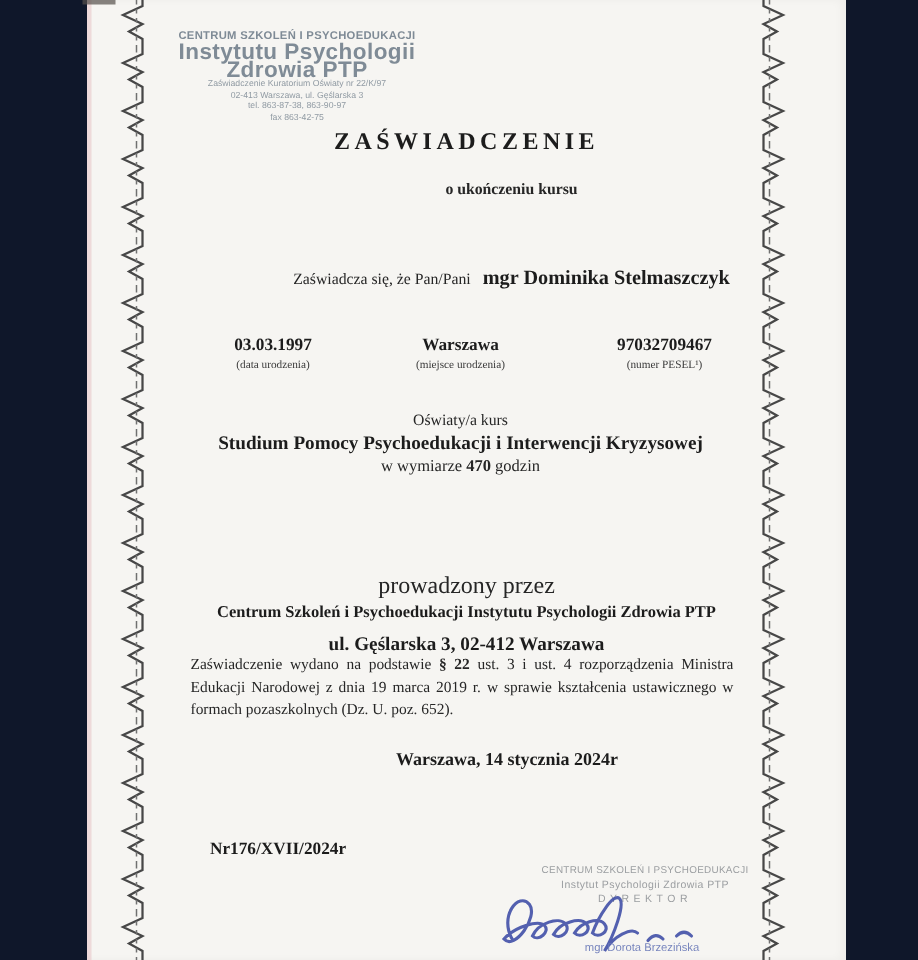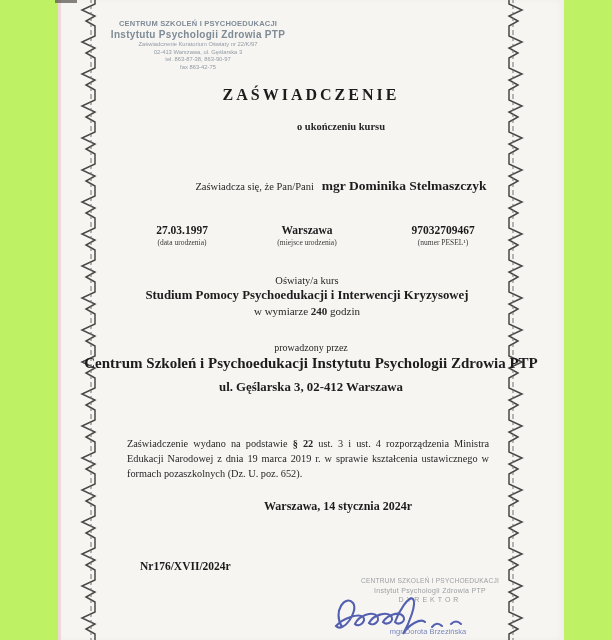--- a/index.html
+++ b/index.html
@@ -6,39 +6,39 @@
     --paper:#f6f5f2;
     --body-ink:#262626;
     --stamp-blue:#7f8b96;
     --stamp-gray:#9b9ea1;
     --signature-blue:#4250a8;
     --edge-pink:#e7c2c6;
   }
   *{margin:0;padding:0;box-sizing:border-box;}
   body{background:#ffffff;font-family:"Liberation Serif", serif;}
   .scan{
-    position:relative;width:612px;height:640px;background:#bef264;overflow:hidden;
+    position:relative;width:612px;height:640px;background:#0f172a;overflow:hidden;
     color:var(--body-ink);
   }
   .paper{
     position:absolute;left:58px;top:0;width:506px;height:640px;
     background:var(--paper);
     box-shadow: inset 3px 0 0 rgba(231,194,198,.55), inset -3px 0 6px rgba(0,0,0,.035);
   }
   .artifact{position:absolute;left:-3px;top:0;width:22px;height:3px;background:#55504c;opacity:.7;}
   .border{position:absolute;top:0;height:640px;width:26px;}
   .border-left{left:18px;}
   .border-right{left:444px;transform:scaleX(-1);}
   
   .stamp-top{
     position:absolute;left:48px;top:19px;width:184px;text-align:center;
     font-family:"Liberation Sans", sans-serif;color:var(--stamp-blue);
   }
   .stamp-top .s1{font-size:7.5px;font-weight:bold;line-height:10px;letter-spacing:.2px;}
-  .stamp-top .s2{font-size:10px;font-weight:bold;line-height:12px;letter-spacing:.3px;}
+  .stamp-top .s2{font-size:15px;font-weight:bold;line-height:12px;letter-spacing:.3px;}
   .stamp-top .s3{font-size:5.8px;line-height:7.5px;opacity:.85;}
   
   .title{
     position:absolute;left:0;top:86px;width:506px;text-align:center;
     font-size:16px;font-weight:bold;letter-spacing:3px;color:#1c1c1c;
   }
   .subtitle{
     position:absolute;left:0;top:121px;width:566px;text-align:center;
     font-size:10.5px;font-weight:bold;
   }
@@ -57,22 +57,22 @@
   .col-0{left:59px;}
   .col-1{left:184px;}
   .col-2{left:320px;}
   
   .course-block{position:absolute;left:0;top:275px;width:498px;text-align:center;}
   .course-block .l1{font-size:10.5px;}
   .course-block .l2{font-size:12.8px;font-weight:bold;margin-top:2px;color:#1c1c1c;}
   .course-block .l3{font-size:11px;margin-top:2px;}
   .course-block .hours{font-weight:bold;}
   .organizer-block{position:absolute;left:0;top:342px;width:506px;text-align:center;}
-  .organizer-block .l1{font-size:10px;}
-  .organizer-block .l2{font-size:15px;font-weight:bold;margin-top:2px;color:#1c1c1c;}
+  .organizer-block .l1{font-size:16px;margin-top:40px;}
+  .organizer-block .l2{font-size:11px;font-weight:bold;margin-top:2px;color:#1c1c1c;}
   .organizer-block .l3{font-size:12.8px;font-weight:bold;margin-top:8px;color:#1c1c1c;}
   
   .legal{
     position:absolute;left:69px;top:436px;width:362px;
     font-size:10.3px;line-height:15px;text-align:justify;
   }
   .legal .ref{font-weight:bold;}
   
   .place-date{
     position:absolute;left:0;top:499px;width:506px;text-align:center;padding-left:54px;
@@ -135,39 +135,39 @@
     <div class="title">ZAŚWIADCZENIE</div>
     <div class="subtitle">o ukończeniu kursu</div>
 
     <div class="intro-row">
       <span class="intro">Zaświadcza się, że Pan/Pani</span>
       <span class="name">mgr Dominika Stelmaszczyk</span>
     </div>
 
     <div class="details-row">
       <div class="detail-col col-0">
-        <div class="val">27.03.1997</div>
+        <div class="val">03.03.1997</div>
         <div class="lab">(data urodzenia)</div>
       </div>
       <div class="detail-col col-1">
         <div class="val">Warszawa</div>
         <div class="lab">(miejsce urodzenia)</div>
       </div>
       <div class="detail-col col-2">
         <div class="val">97032709467</div>
         <div class="lab">(numer PESEL¹)</div>
       </div>
     </div>
 
     <div class="course-block">
       <div class="l1">Oświaty/a kurs</div>
       <div class="l2">Studium Pomocy Psychoedukacji i Interwencji Kryzysowej</div>
       <div class="l3">
         <span>w wymiarze</span>
-        <span class="hours">240</span>
+        <span class="hours">470</span>
         <span>godzin</span>
       </div>
     </div>
 
     <div class="organizer-block">
       <div class="l1">prowadzony przez</div>
       <div class="l2">Centrum Szkoleń i Psychoedukacji Instytutu Psychologii Zdrowia PTP</div>
       <div class="l3">ul. Gęślarska 3, 02-412 Warszawa</div>
     </div>
 

